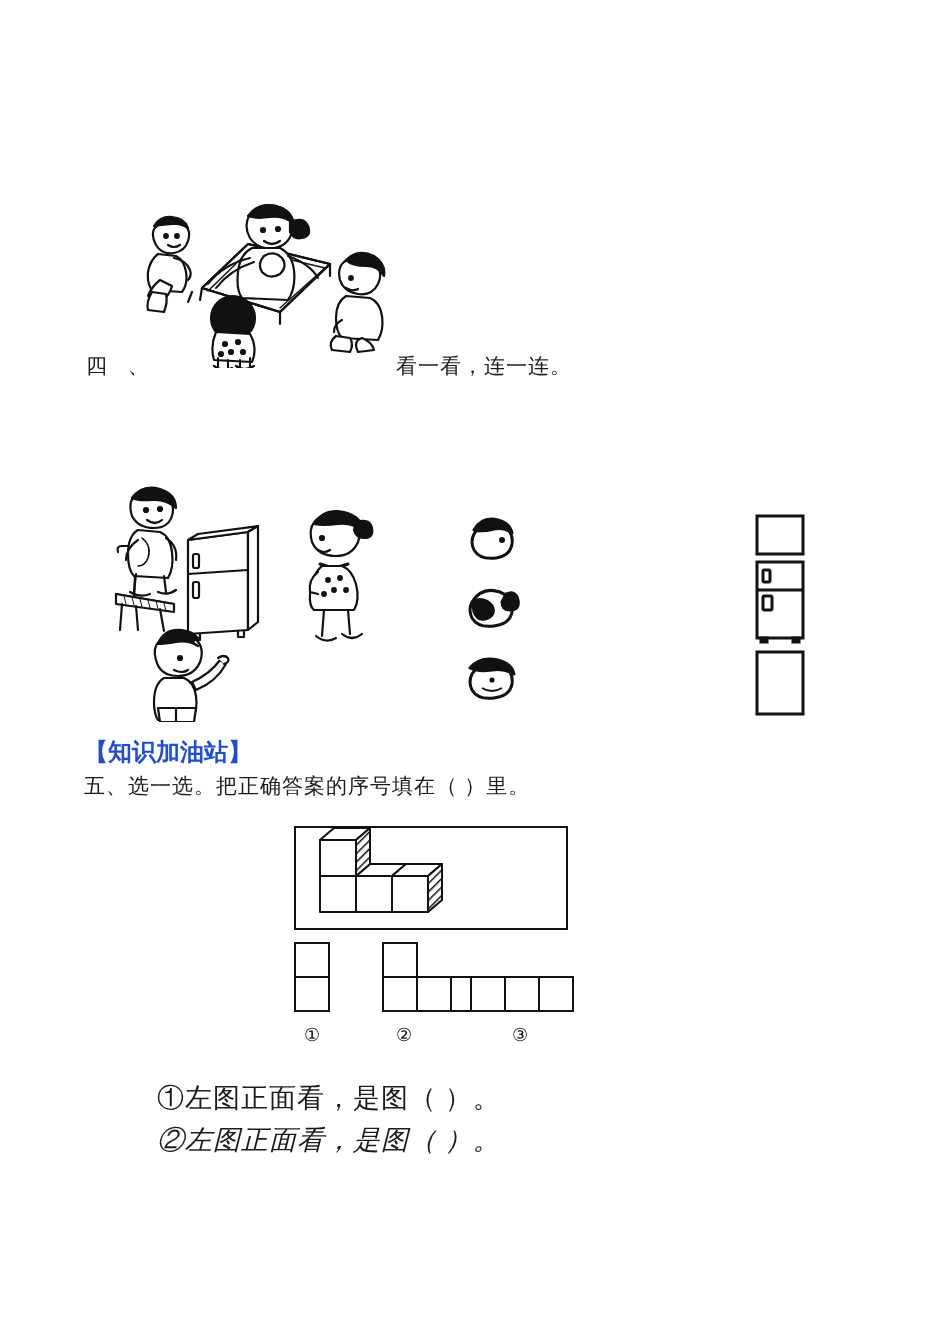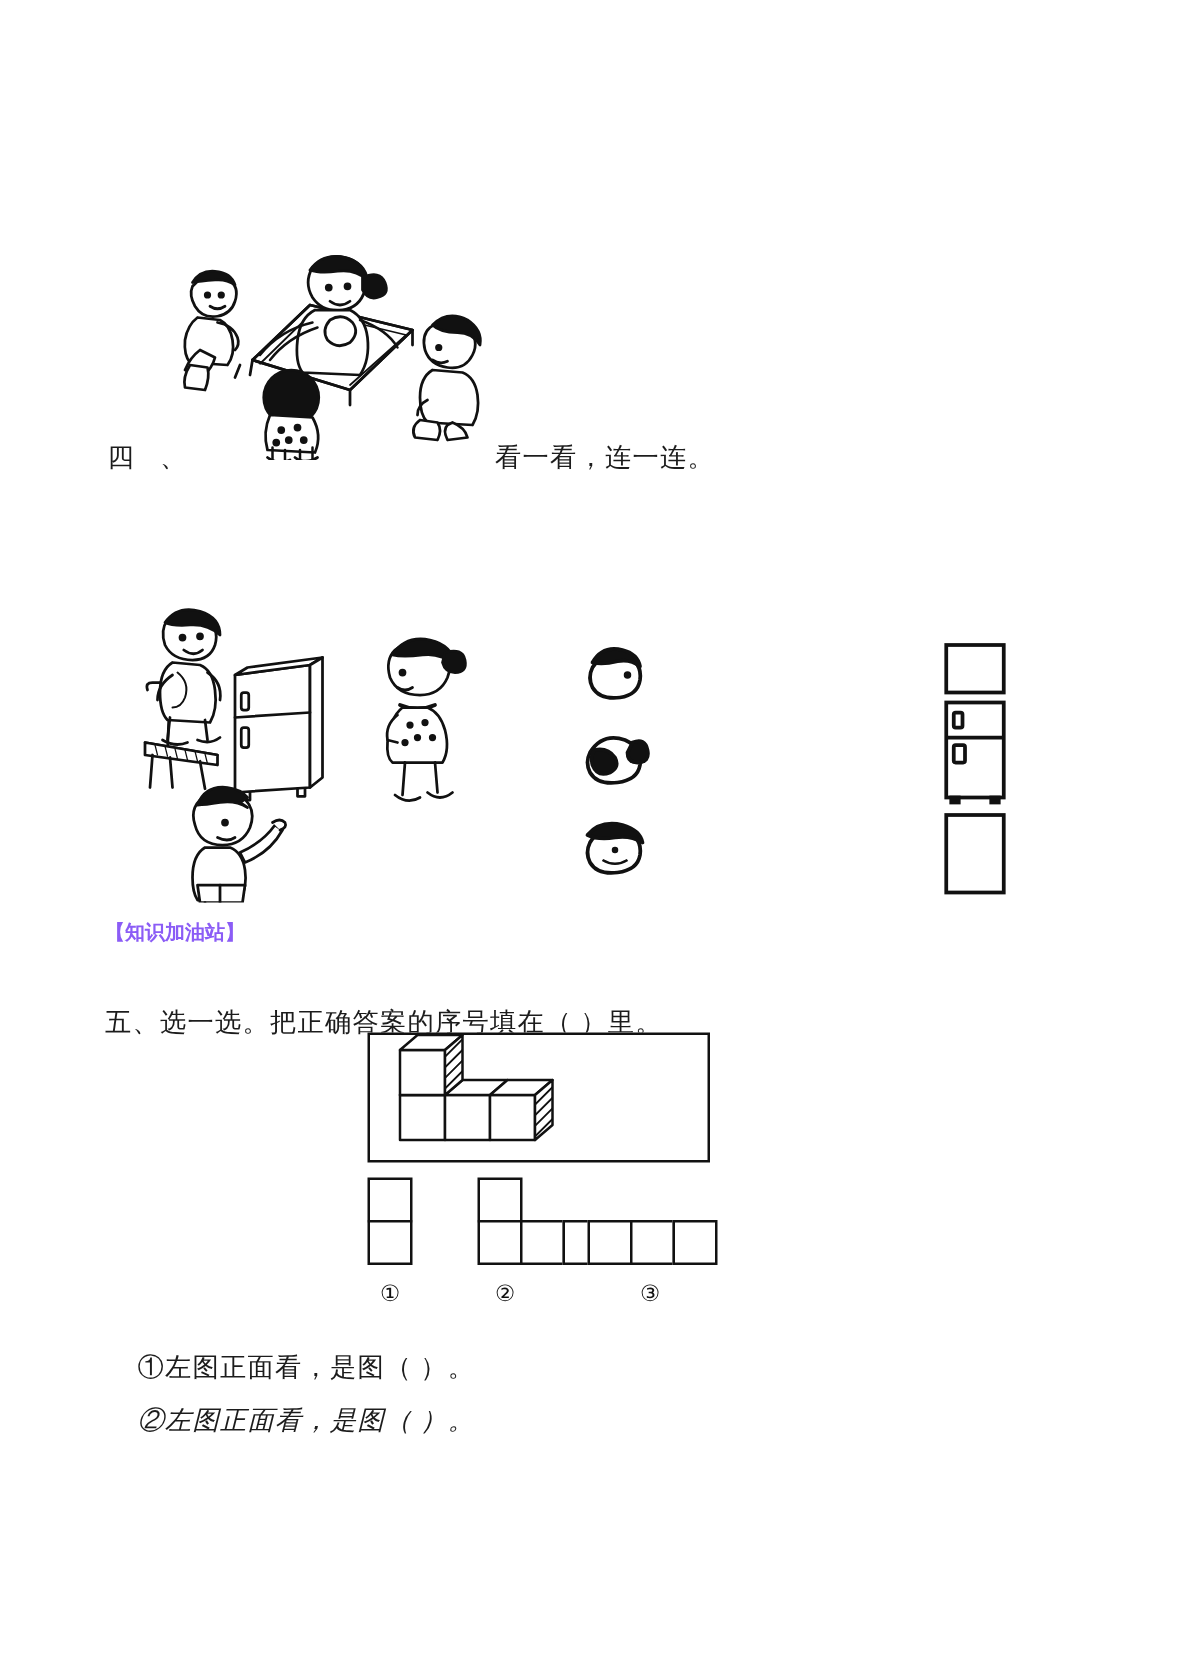--- a/index.html
+++ b/index.html
@@ -34,32 +34,32 @@
   .abs { position: absolute; }
 
   
   #sec4-num      { left: 86px;  top: 352px; }
   #sec4-dun      { left: 128px; top: 352px; }
   #sec4-title    { left: 396px; top: 352px; font-family: Liberation Mono, monospace; }
 
   
   #booster {
     left: 84px; top: 736px;
-    font-size: 16px;
+    font-size: 24px;
     font-weight: bold;
-    color: #8b5cf6;
+    color: #1d4ed8;
     font-family: "Liberation Serif", "DejaVu Serif", serif;
     letter-spacing: 0px;
   }
 
   
-  #sec5-title { left: 84px; top: 772px; margin-top: 32px; }
-
-  
-  .qline { font-size: 21px; }
+  #sec5-title { left: 84px; top: 772px; }
+
+  
+  .qline { font-size: 27px; margin-left: 47px; }
   #q1 { left: 110px; top: 1080px; }
   #q2 { left: 110px; top: 1122px; font-style: italic; }
   #q3 { left: 110px; top: 1164px; }
 
   
   .illus { position: absolute; }
   #illus-top    { left: 130px; top: 196px;  width: 262px; height: 172px; }
   #illus-fridge { left: 110px; top: 482px;  width: 282px; height: 240px; }
   #heads        { left: 462px; top: 512px;  width: 92px;  height: 198px; }
   #fridge-views { left: 748px; top: 508px;  width: 72px;  height: 212px; }

